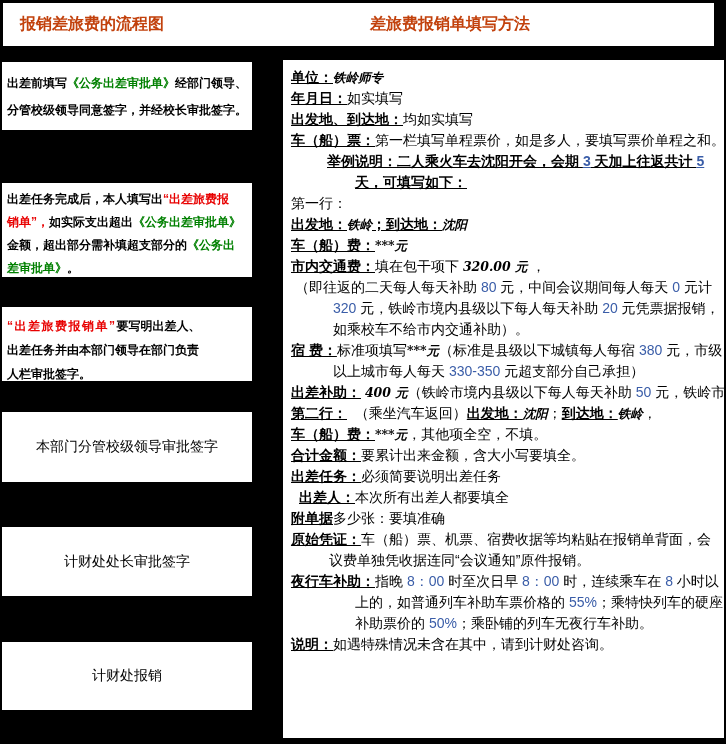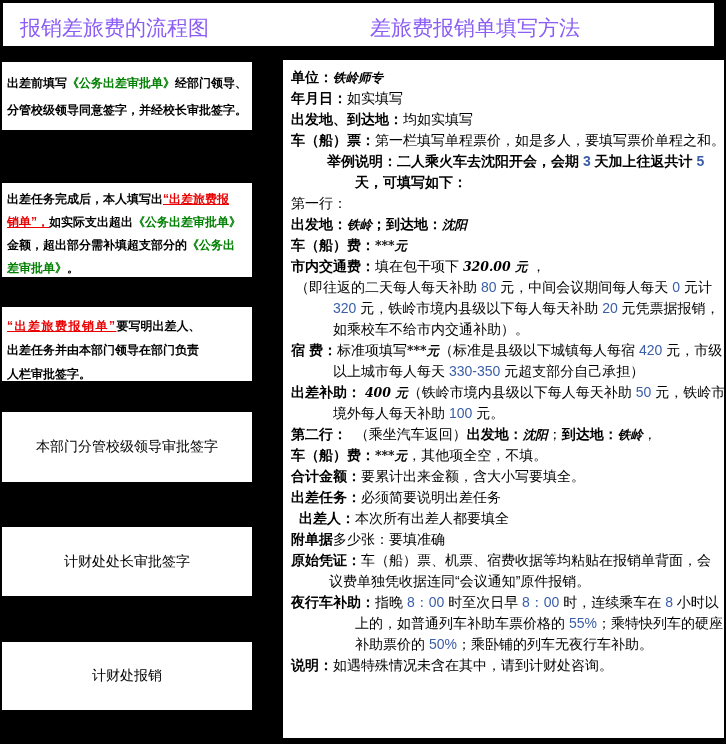--- a/index.html
+++ b/index.html
@@ -9,22 +9,22 @@
     position:relative;
     font-family:"Liberation Sans","DejaVu Sans",sans-serif;
     color:#000;
     overflow:hidden;
   }
   #header{
     position:absolute;left:3px;top:3px;width:711px;height:43px;
     background:var(--panel_bg,#fff);
   }
   .title{
-    position:absolute;top:11px;font-size:21px;font-weight:normal;
-    white-space:nowrap;color:#8b5cf6;
+    position:absolute;top:11px;font-size:16px;font-weight:bold;
+    white-space:nowrap;color:#c2410c;
   }
   #title-left{left:17px;}
   #title-right{left:367px;}
 
   .flow-box{
     position:absolute;left:2px;width:250px;background:var(--panel_bg,#fff);
     box-sizing:border-box;padding:6px 2px 0 5px;
     font-size:12px;font-weight:bold;overflow:hidden;
   }
   #step1{top:62px;height:68px;line-height:27px;padding-top:8px;}
@@ -42,22 +42,22 @@
   #panel{
     position:absolute;left:283px;top:60px;width:441px;height:678px;
     background:var(--panel_bg,#fff);
     box-sizing:border-box;padding-top:7px;
     font-size:14px;overflow:hidden;
   }
   #panel .line{line-height:21px;white-space:pre;}
   .flow-box .line{white-space:pre;}
 
   .sg-n{}
-  .sg-b{font-weight:bold;}
-  .sg-r{color:var(--red,#e80000);text-decoration:underline;}
+  .sg-b{font-weight:bold;text-decoration:underline;}
+  .sg-r{color:var(--red,#e80000);}
   .sg-g{color:var(--green,#008000);}
   .sg-u{color:var(--blue,#3a5da8);}
   .sg-s{
     font-family:"DejaVu Serif","Liberation Serif",serif;
     font-style:italic;font-weight:bold;font-size:12.5px;
   }
   .sg-w{letter-spacing:1.5px;}
 </style>
 </head>
 <body>
@@ -104,24 +104,23 @@
     <div class="line" style="padding-left: 8px;"><span class="sg-b">车（船）票：</span><span class="sg-n">第一栏填写单程票价，如是多人，要填写票价单程之和。</span></div>
     <div class="line" style="padding-left: 44px;"><span class="sg-b">举例说明：二人乘火车去沈阳开会，会期 </span><span class="sg-b sg-u">3</span><span class="sg-b"> 天加上往返共计 </span><span class="sg-b sg-u">5</span></div>
     <div class="line" style="padding-left: 72px;"><span class="sg-b">天，可填写如下：</span></div>
     <div class="line" style="padding-left: 8px;"><span class="sg-n">第一行：</span></div>
     <div class="line" style="padding-left: 8px;"><span class="sg-b">出发地：</span><span class="sg-s">铁岭</span><span class="sg-b">；</span><span class="sg-b">到达地：</span><span class="sg-s">沈阳</span></div>
     <div class="line" style="padding-left: 8px;"><span class="sg-b">车（船）费：</span><span class="sg-s">***元</span></div>
     <div class="line" style="padding-left: 8px;"><span class="sg-b">市内交通费：</span><span class="sg-n">填在包干项下 </span><span class="sg-s">320.00 元</span><span class="sg-n"> ，</span></div>
     <div class="line" style="padding-left: 12px;"><span class="sg-n">（即往返的二天每人每天补助 </span><span class="sg-u">80</span><span class="sg-n"> 元，中间会议期间每人每天 </span><span class="sg-u">0</span><span class="sg-n"> 元计</span></div>
     <div class="line" style="padding-left: 50px;"><span class="sg-u">320</span><span class="sg-n"> 元，铁岭市境内县级以下每人每天补助 </span><span class="sg-u">20</span><span class="sg-n"> 元凭票据报销，</span></div>
     <div class="line" style="padding-left: 50px;"><span class="sg-n">如乘校车不给市内交通补助）。</span></div>
-    <div class="line" style="padding-left: 8px;"><span class="sg-b">宿 费：</span><span class="sg-n">标准项填写</span><span class="sg-s">***元</span><span class="sg-n">（标准是县级以下城镇每人每宿 </span><span class="sg-u">420</span><span class="sg-n"> 元，市级</span></div>
+    <div class="line" style="padding-left: 8px;"><span class="sg-b">宿 费：</span><span class="sg-n">标准项填写</span><span class="sg-s">***元</span><span class="sg-n">（标准是县级以下城镇每人每宿 </span><span class="sg-u">380</span><span class="sg-n"> 元，市级</span></div>
     <div class="line" style="padding-left: 50px;"><span class="sg-n">以上城市每人每天 </span><span class="sg-u">330-350</span><span class="sg-n"> 元超支部分自己承担）</span></div>
     <div class="line" style="padding-left: 8px;"><span class="sg-b">出差补助：</span><span class="sg-n"> </span><span class="sg-s">400 元</span><span class="sg-n">（铁岭市境内县级以下每人每天补助 </span><span class="sg-u">50</span><span class="sg-n"> 元，铁岭市</span></div>
-    <div class="line" style="padding-left: 50px;"><span class="sg-n">境外每人每天补助 </span><span class="sg-u">100</span><span class="sg-n"> 元。</span></div>
     <div class="line" style="padding-left: 8px;"><span class="sg-b">第二行：</span><span class="sg-n">  （乘坐汽车返回）</span><span class="sg-b">出发地：</span><span class="sg-s">沈阳</span><span class="sg-n">；</span><span class="sg-b">到达地：</span><span class="sg-s">铁岭</span><span class="sg-n">，</span></div>
     <div class="line" style="padding-left: 8px;"><span class="sg-b">车（船）费：</span><span class="sg-s">***元</span><span class="sg-n">，其他项全空，不填。</span></div>
     <div class="line" style="padding-left: 8px;"><span class="sg-b">合计金额：</span><span class="sg-n">要累计出来金额，含大小写要填全。</span></div>
     <div class="line" style="padding-left: 8px;"><span class="sg-b">出差任务：</span><span class="sg-n">必须简要说明出差任务</span></div>
     <div class="line" style="padding-left: 16px;"><span class="sg-b">出差人：</span><span class="sg-n">本次所有出差人都要填全</span></div>
     <div class="line" style="padding-left: 8px;"><span class="sg-b">附单据</span><span class="sg-n">多少张：要填准确</span></div>
     <div class="line" style="padding-left: 8px;"><span class="sg-b">原始凭证：</span><span class="sg-n">车（船）票、机票、宿费收据等均粘贴在报销单背面，会</span></div>
     <div class="line" style="padding-left: 46px;"><span class="sg-n">议费单独凭收据连同“会议通知”原件报销。</span></div>
     <div class="line" style="padding-left: 8px;"><span class="sg-b">夜行车补助：</span><span class="sg-n">指晚 </span><span class="sg-u">8：00</span><span class="sg-n"> 时至次日早 </span><span class="sg-u">8：00</span><span class="sg-n"> 时，连续乘车在 </span><span class="sg-u">8</span><span class="sg-n"> 小时以</span></div>
     <div class="line" style="padding-left: 72px;"><span class="sg-n">上的，如普通列车补助车票价格的 </span><span class="sg-u">55%</span><span class="sg-n">；乘特快列车的硬座</span></div>

